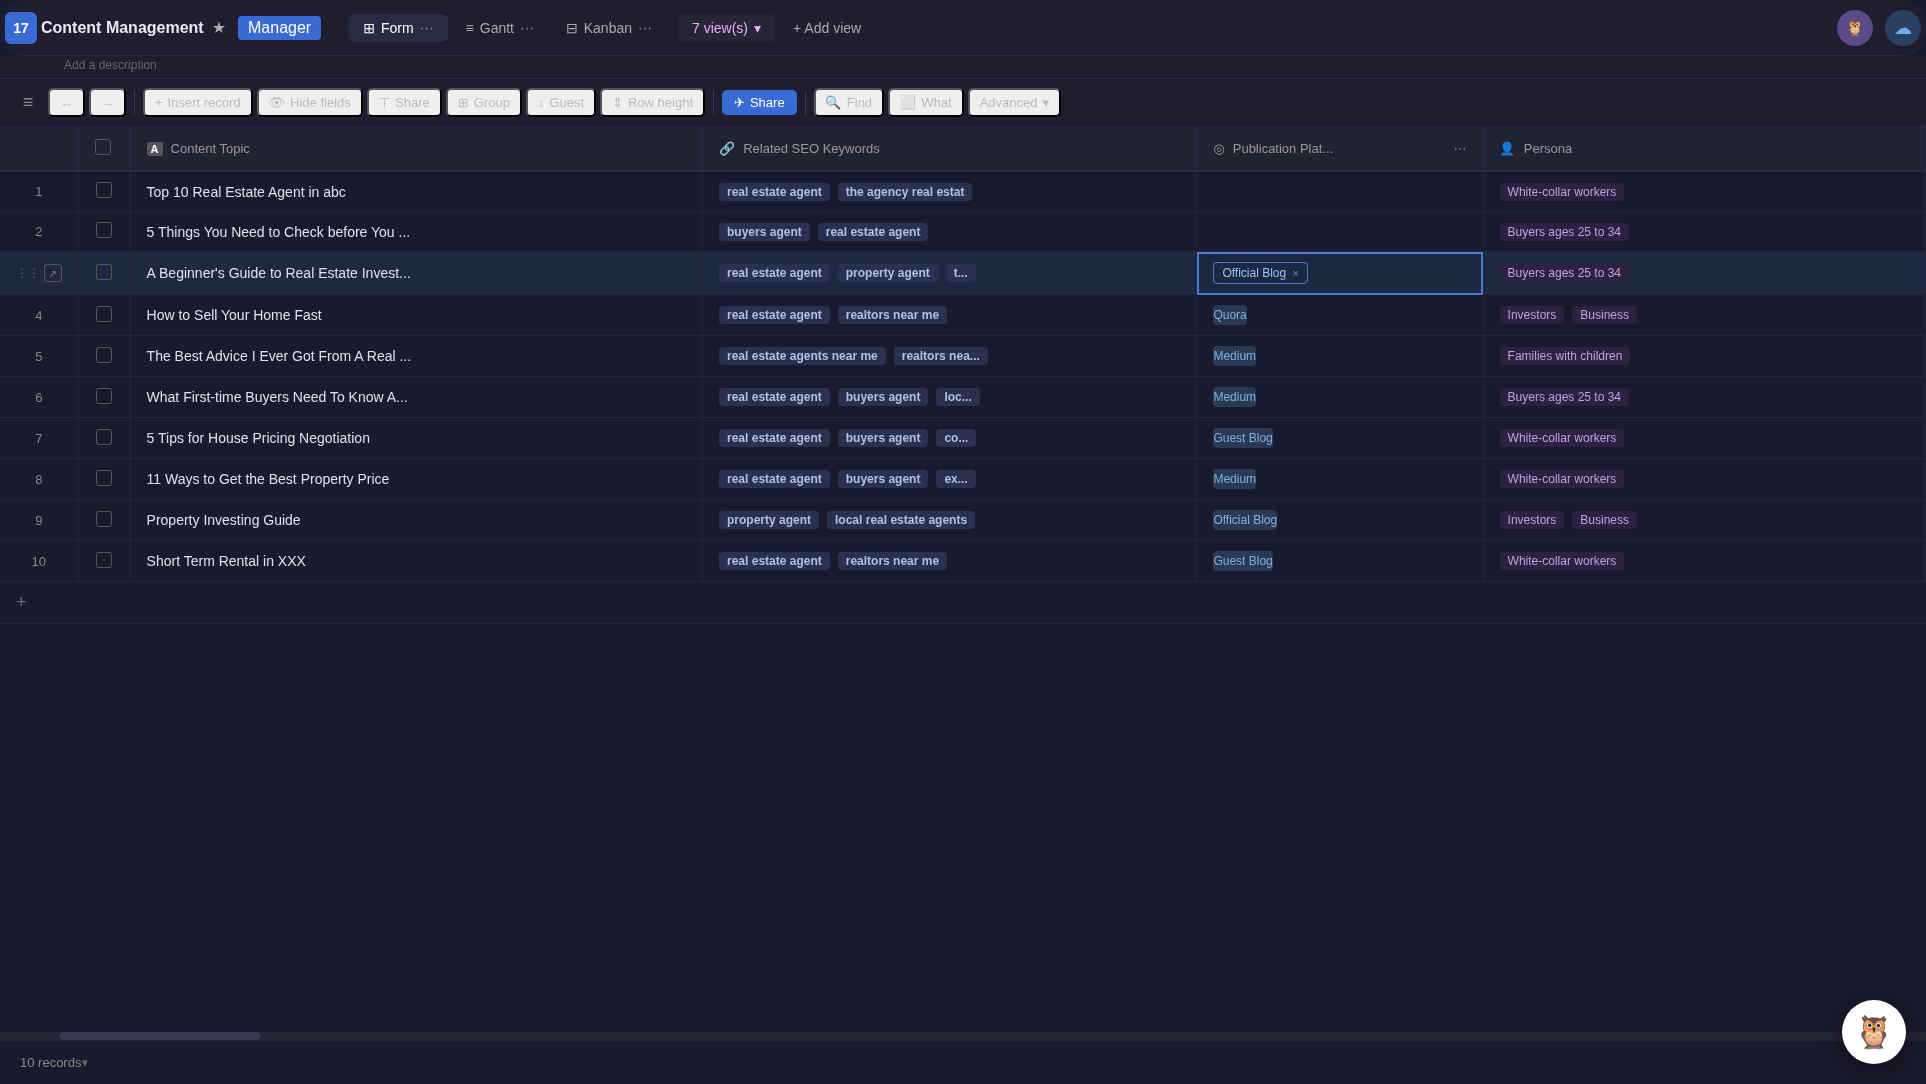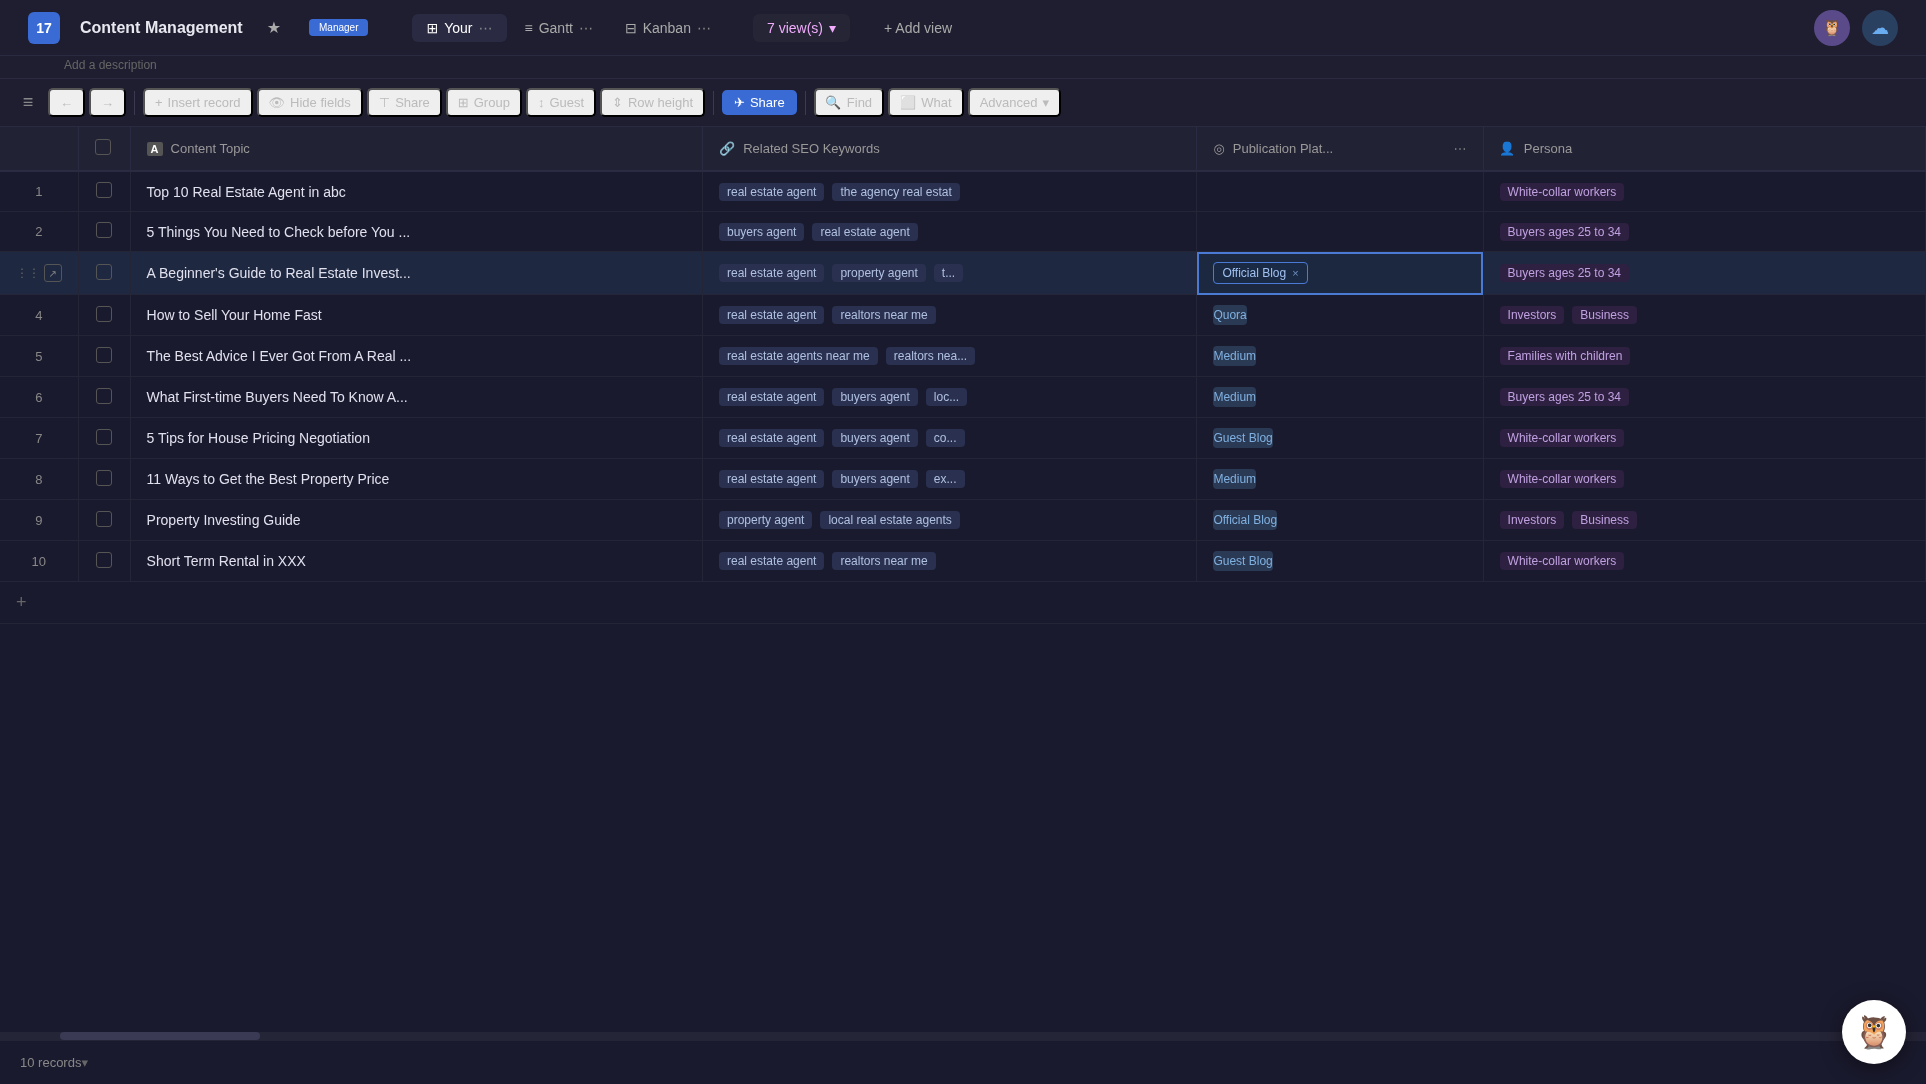--- a/index.html
+++ b/index.html
@@ -10,24 +10,25 @@
       height: 1084px;
       width: 1926px;
       overflow: hidden;
     }
 
     
     .top-bar {
       display: flex;
       align-items: center;
       background: #1e1e30;
-      padding: 8px 28px;
+      padding: 8px 5px;
       height: 56px;
       border-bottom: 1px solid #2a2a40;
-      gap: 20px;
+      gap: 4px;
+      border-radius: 25px;
     }
     .app-icon {
       width: 32px;
       height: 32px;
       background: #3a6bd4;
       border-radius: 6px;
       display: flex;
       align-items: center;
       justify-content: center;
       font-size: 14px;
@@ -37,21 +38,21 @@
     }
     .app-title {
       font-size: 16px;
       font-weight: 600;
       color: #e8e8f0;
     }
     .star-icon { color: #aaa; margin-left: 4px; }
     .manager-badge {
       background: #3a6bd4;
       color: white;
-      font-size: 10px;
+      font-size: 16px;
       padding: 3px 10px;
       border-radius: 4px;
       margin-left: 8px;
     }
     .view-tabs {
       display: flex;
       align-items: center;
       gap: 4px;
       margin-left: 24px;
     }
@@ -221,20 +222,21 @@
     .tag {
       display: inline-flex;
       align-items: center;
       background: #2a3050;
       color: #b0c0e0;
       border-radius: 4px;
       padding: 2px 8px;
       font-size: 12px;
       margin-right: 4px;
       white-space: nowrap;
+      font-weight: bold;
     }
     .tags-cell {
       display: flex;
       align-items: center;
       flex-wrap: nowrap;
       gap: 4px;
       overflow: hidden;
     }
     .platform-tag {
       display: inline-flex;
@@ -384,21 +386,21 @@
   <div class="app-icon">
     <span>17</span>
   </div>
   <span class="app-title">Content Management</span>
   <span class="star-icon">★</span>
   <span class="manager-badge">Manager</span>
 
   <div class="view-tabs">
     <div class="view-tab active">
       <span>⊞</span>
-      <span>Your</span>
+      <span>Form</span>
       <span class="three-dot">⋯</span>
     </div>
     <div class="view-tab">
       <span>≡</span>
       <span>Gantt</span>
       <span class="three-dot">⋯</span>
     </div>
     <div class="view-tab">
       <span>⊟</span>
       <span>Kanban</span>

